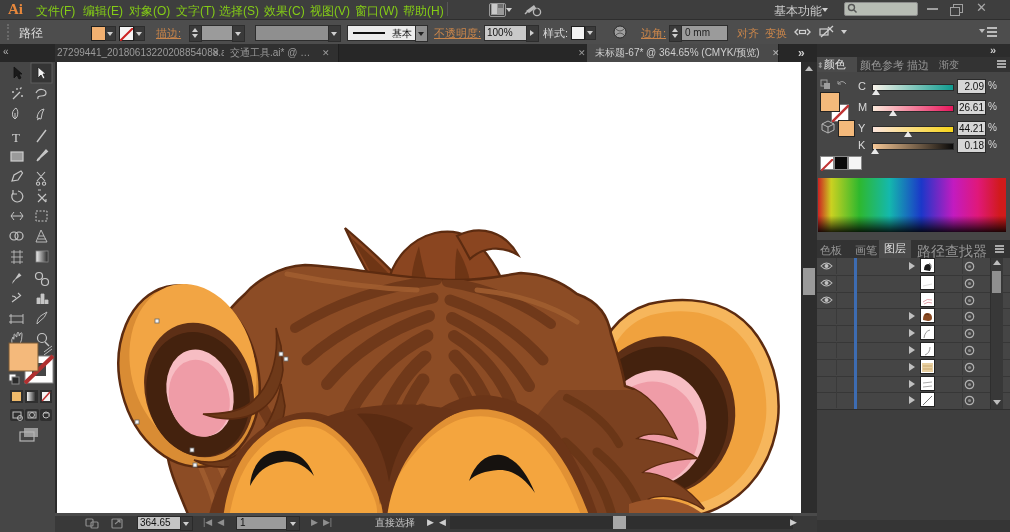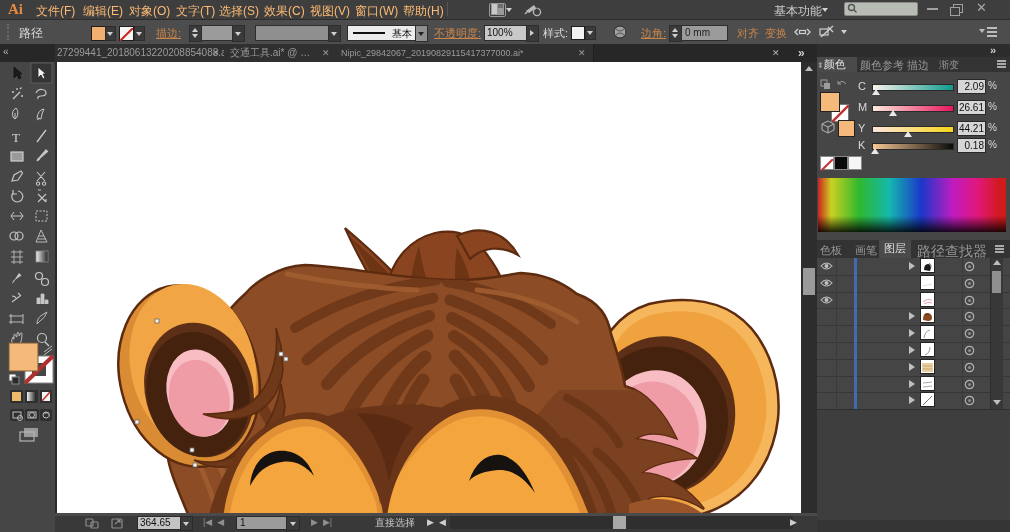--- a/index.html
+++ b/index.html
@@ -1,21 +1,21 @@
 <!DOCTYPE html>
 <html><head>
 <meta charset="utf-8">
 <style>
   html,body{margin:0;padding:0;}
   body{width:1010px;height:532px;overflow:hidden;position:relative;
        font-family:"Liberation Sans",sans-serif;background:#3c3c3c;}
   .abs{position:absolute;}
   
   #menubar{left:0;top:0;width:1010px;height:19px;background:#3e3e3e;border-bottom:1px solid #2e2e2e;}
-  .menuitem{position:absolute;top:3px;font-size:12px;color:#fdba74;}
+  .menuitem{position:absolute;top:3px;font-size:12px;color:#84cc16;}
   #ailogo{left:8px;top:1px;font-size:15px;font-weight:bold;color:#e8883c;font-family:"Liberation Serif",serif;}
   
   #ctrlbar{left:0;top:20px;width:1010px;height:24px;background:#4d4d4d;border-bottom:1px solid #2a2a2a;}
   .clabel{position:absolute;top:6px;font-size:11px;color:#dcdcdc;}
   .olabel{position:absolute;top:6px;font-size:11px;color:#c9854a;text-decoration:underline;}
   .dropbtn{position:absolute;background:#3a3a3a;border:1px solid #2d2d2d;}
   .tri-dn{width:0;height:0;border-left:3px solid transparent;border-right:3px solid transparent;border-top:4px solid #cfcfcf;position:absolute;}
   
   #tabbar{left:0;top:44px;width:1010px;height:18px;background:#272727;}
   .dtab{position:absolute;top:0;height:18px;font-size:10px;color:#9a9a9a;line-height:18px;background:#303030;border-right:1px solid #1f1f1f;white-space:nowrap;overflow:hidden;}
@@ -142,22 +142,22 @@
     <div class="abs" style="left:987px;top:7px;width:10px;height:1.5px;background:#bbb;"></div>
     <div class="abs" style="left:987px;top:11px;width:10px;height:1.5px;background:#bbb;"></div>
     <div class="abs" style="left:987px;top:15px;width:10px;height:1.5px;background:#bbb;"></div>
   </div>
   <div id="tabbar" class="abs">
     <div class="abs" style="left:3px;top:2px;color:#b5b5b5;font-size:10px;letter-spacing:-1px;">«</div>
     <div class="dtab" style="left:55px;width:168px;padding-left:2px;font-size:10px;">27299441_20180613220208854088.ai*</div>
     <div class="abs" style="left:212px;top:4px;color:#9a9a9a;font-size:9px;">✕</div>
     <div class="dtab" style="left:224px;width:108px;padding-left:6px;">交通工具.ai* @ …</div>
     <div class="abs" style="left:322px;top:4px;color:#9a9a9a;font-size:9px;">✕</div>
-    <div class="dtab" style="left:333px;width:252px;padding-left:8px;font-size:9px;">Nipic_29842067_20190829115417377000.ai*</div>
     <div class="abs" style="left:578px;top:4px;color:#9a9a9a;font-size:9px;">✕</div>
+    <div class="dtab" style="left:587px;width:183px;padding-left:8px;background:#4a4a4a;color:#cfcfcf;">未标题-67* @ 364.65% (CMYK/预览)</div>
     <div class="abs" style="left:772px;top:4px;color:#b5b5b5;font-size:9px;">✕</div>
     <div class="abs" style="left:798px;top:2px;color:#cccccc;font-size:12px;font-weight:bold;">»</div>
   </div>
   <div id="toolbar" class="abs">
   <svg width="55" height="470" viewBox="0 0 55 470">
     <rect x="31" y="1" width="21" height="20" fill="#353535" stroke="#5c5c5c" stroke-width="1"></rect>
     <g stroke="#c6c6c6" fill="none" stroke-width="1.2">
 
       <path d="M14 5 L14 16 L17 13 L19 17 L21 16 L19 12 L22 12 Z" fill="#1a1a1a" stroke="#111" stroke-width="0.8"></path>
       <path d="M38 5 L38 16 L41 13 L43 17 L45 16 L43 12 L46 12 Z" fill="#f2f2f2" stroke="#222" stroke-width="0.8"></path>

